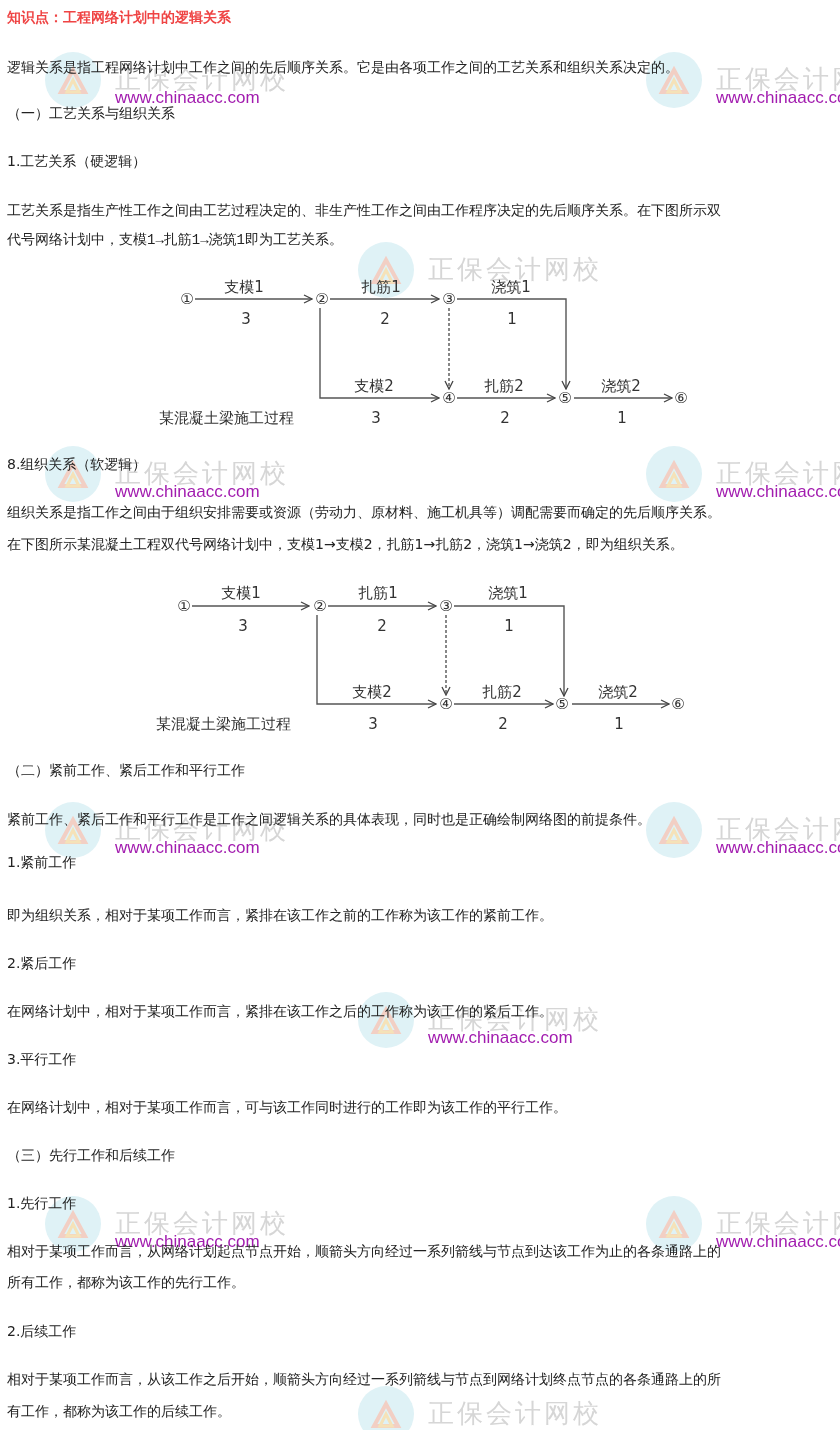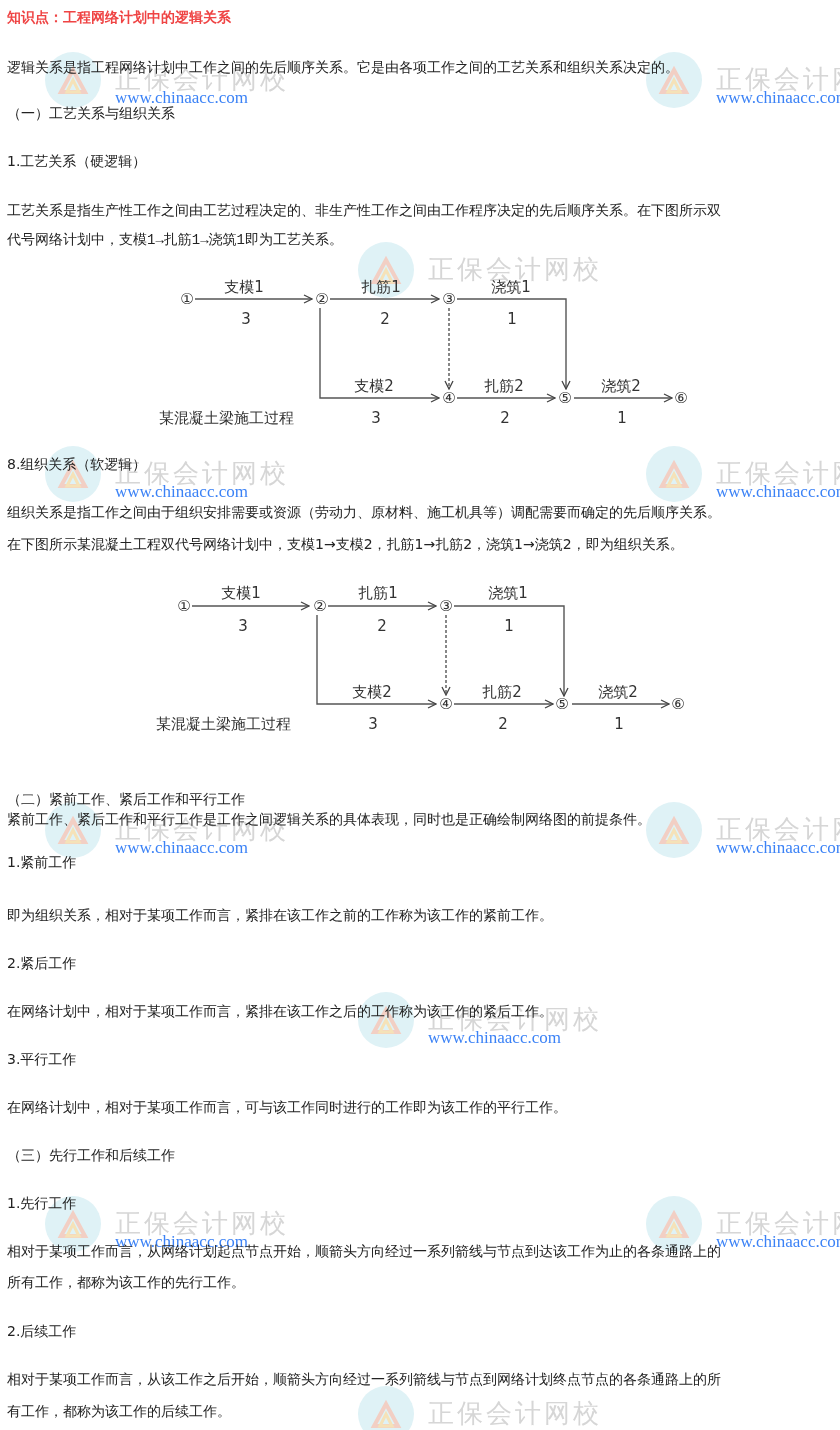--- a/index.html
+++ b/index.html
@@ -21,22 +21,22 @@
     border-radius: 50%; background: #dff2f6;
   }
   .wm .logo svg { position: absolute; left: 0; top: 0; }
   .wm .name {
     position: absolute; left: 70px; top: 2px; font-size: 26px; color: #d6d6d6;
     letter-spacing: 3px; white-space: nowrap;
     font-family: "DejaVu Sans", sans-serif;
     margin-top: 8px;
   }
   .wm .url {
-    position: absolute; left: 70px; top: 36px; font-size: 17px; color: #3b82f6;
-    white-space: nowrap; font-family: Liberation Serif, serif;
+    position: absolute; left: 70px; top: 36px; font-size: 17px; color: #a21caf;
+    white-space: nowrap; font-family: Liberation Sans, sans-serif;
   }
   .content { position: relative; z-index: 1; }
   .diagram { position: absolute; z-index: 1; }
   .diagram text { font-family: "DejaVu Sans", sans-serif; fill: #333333; }
 </style>
 </head>
 <body>
 
 <div class="wm" style="left:45px;top:52px;">
   <div class="logo">
@@ -153,21 +153,21 @@
 
   <div class="line" style="top:104px;">（一）工艺关系与组织关系</div>
   <div class="line" style="top:152px;">1.工艺关系（硬逻辑）</div>
   <div class="line" style="top:201px;">工艺关系是指生产性工作之间由工艺过程决定的、非生产性工作之间由工作程序决定的先后顺序关系。在下图所示双</div>
   <div class="line" style="top:231px;font-family:Liberation Mono, monospace;">代号网络计划中，支模1→扎筋1→浇筑1即为工艺关系。</div>
 
   <div class="line" style="top:455px;">8.组织关系（软逻辑）</div>
   <div class="line" style="top:503px;">组织关系是指工作之间由于组织安排需要或资源（劳动力、原材料、施工机具等）调配需要而确定的先后顺序关系。</div>
   <div class="line" style="top:535px;">在下图所示某混凝土工程双代号网络计划中，支模1→支模2，扎筋1→扎筋2，浇筑1→浇筑2，即为组织关系。</div>
 
-  <div class="line" style="top:790px;">（二）紧前工作、紧后工作和平行工作</div>
+  <div class="line" style="top:762px;font-family:Liberation Serif, serif;">（二）紧前工作、紧后工作和平行工作</div>
   <div class="line" style="top:810px;">紧前工作、紧后工作和平行工作是工作之间逻辑关系的具体表现，同时也是正确绘制网络图的前提条件。</div>
   <div class="line" style="top:812px;margin-top:41px;">1.紧前工作</div>
   <div class="line" style="top:906px;">即为组织关系，相对于某项工作而言，紧排在该工作之前的工作称为该工作的紧前工作。</div>
   <div class="line" style="top:954px;">2.紧后工作</div>
   <div class="line" style="top:1002px;">在网络计划中，相对于某项工作而言，紧排在该工作之后的工作称为该工作的紧后工作。</div>
   <div class="line" style="top:1050px;">3.平行工作</div>
   <div class="line" style="top:1098px;">在网络计划中，相对于某项工作而言，可与该工作同时进行的工作即为该工作的平行工作。</div>
 
   <div class="line" style="top:1146px;">（三）先行工作和后续工作</div>
   <div class="line" style="top:1194px;">1.先行工作</div>

